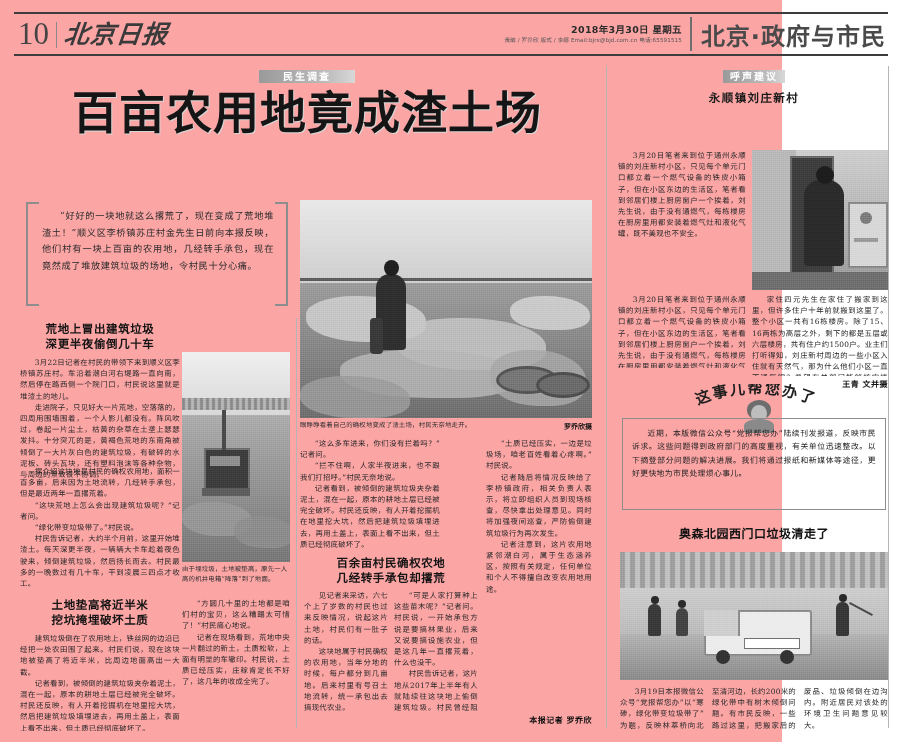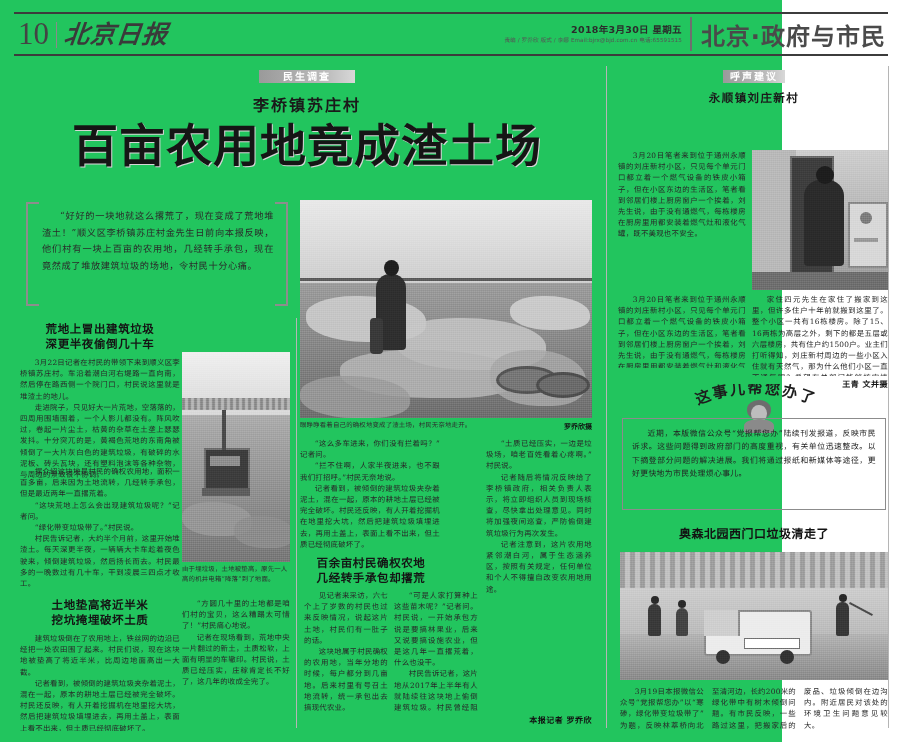--- a/index.html
+++ b/index.html
@@ -13,21 +13,21 @@
     font-family: "DejaVu Sans", "Liberation Sans", sans-serif;
     color: #1a1a1a;
     overflow: hidden;
     position: relative;
   }
 
   .page {
     width: 782px;
     height: 742px;
     position: relative;
-    background: #22c55e;
+    background: #fca5a5;
     box-sizing: border-box;
   }
 
   
   .masthead {
     position: absolute;
     left: 14px;
     top: 12px;
     width: 874px;
     height: 44px;
@@ -339,21 +339,20 @@
     <div class="mh-divider-tall"></div>
     <div class="section-title">北京·政府与市民</div>
   </div>
 
   <div class="vrule" style="left:296px; top:318px; height:410px;"></div>
   <div class="vrule" style="left:606px; top:66px; height:662px;"></div>
   <div class="vrule" style="left:888px; top:66px; height:662px;"></div>
 
   <div class="main-block">
     <div class="tag-bar tag-main">民生调查</div>
-    <div class="kicker kicker-main">李桥镇苏庄村</div>
     <div class="headline-main">百亩农用地竟成渣土场</div>
   </div>
 
   <div class="quotebox">
     <div class="quote-text">“好好的一块地就这么撂荒了，现在变成了荒地堆渣土！”顺义区李桥镇苏庄村金先生日前向本报反映，他们村有一块上百亩的农用地，几经转手承包，现在竟然成了堆放建筑垃圾的场地，令村民十分心痛。</div>
   </div>
 
   <div class="photo" style="position:absolute; left:300px; top:200px; width:292px; height:218px;">
     <div class="ph-sky" style="height:38%;"></div>
     <div class="ph-ground" style="height:62%;"></div>
@@ -427,21 +426,21 @@
     <p>“方圆几十里的土地都是咱们村的宝贝，这么糟蹋太可惜了！”村民痛心地说。</p>
     <p>记者在现场看到，荒地中央一片翻过的新土，土质松软，上面有明显的车辙印。村民说，土质已经压实，庄稼肯定长不好了，这几年的收成全完了。</p>
   </div>
 
   <div class="body-text" style="position:absolute; left:300px; top:438px; width:140px; height:112px; overflow:hidden;">
     <p>“这么多车进来，你们没有拦着吗？”记者问。</p>
     <p>“拦不住啊，人家半夜进来，也不跟我们打招呼。”村民无奈地说。</p>
     <p>记者看到，被倾倒的建筑垃圾夹杂着泥土，混在一起，原本的耕地土层已经被完全破坏。村民还反映，有人开着挖掘机在地里挖大坑，然后把建筑垃圾填埋进去，再用土盖上，表面上看不出来，但土质已经彻底破坏了。</p>
   </div>
 
-  <div style="position:absolute; left:284px; top:556px; width:174px;">
+  <div style="position:absolute; left:304px; top:556px; width:174px;">
     <div class="subhead">
       <div>百余亩村民确权农地</div>
       <div>几经转手承包却撂荒</div>
     </div>
   </div>
 
   <div class="body-text" style="position:absolute; left:304px; top:590px; width:84px; height:122px; overflow:hidden;">
     <p>见记者来采访，六七个上了岁数的村民也过来反映情况，说起这片土地，村民们有一肚子的话。</p>
     <p>这块地属于村民确权的农用地，当年分地的时候，每户都分到几亩地。后来村里有号召土地流转，统一承包出去搞现代农业。</p>
   </div>

